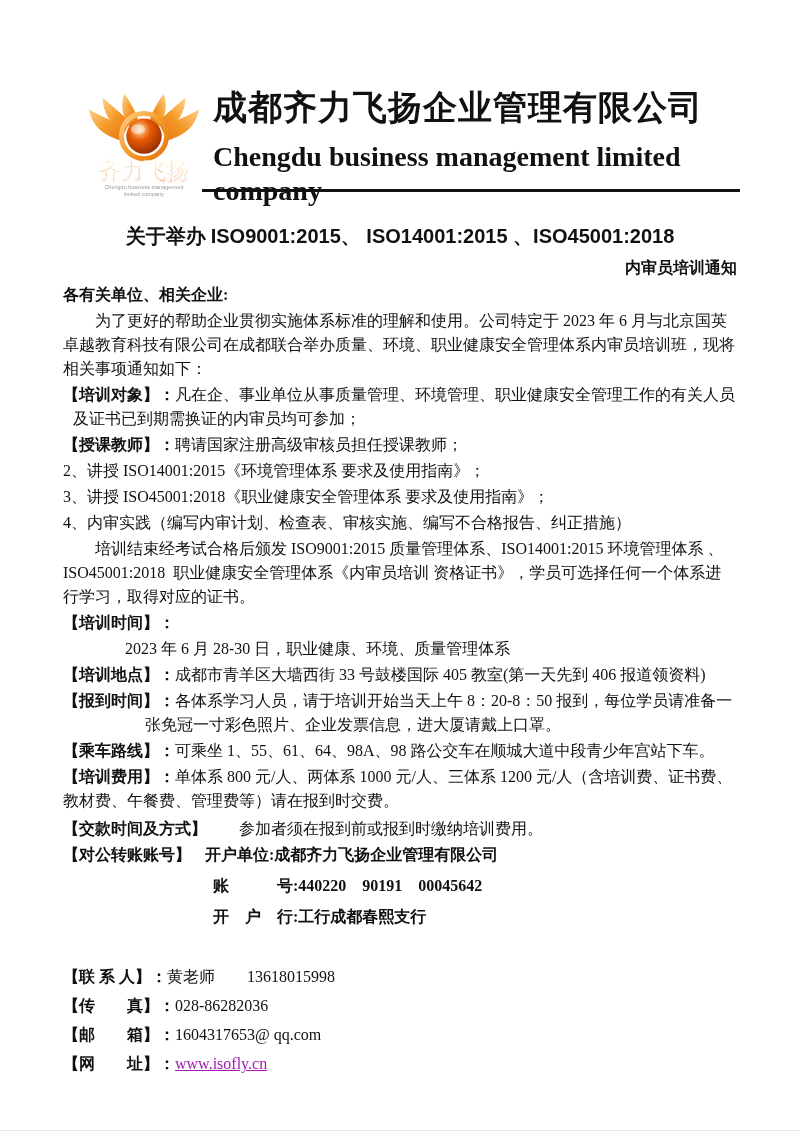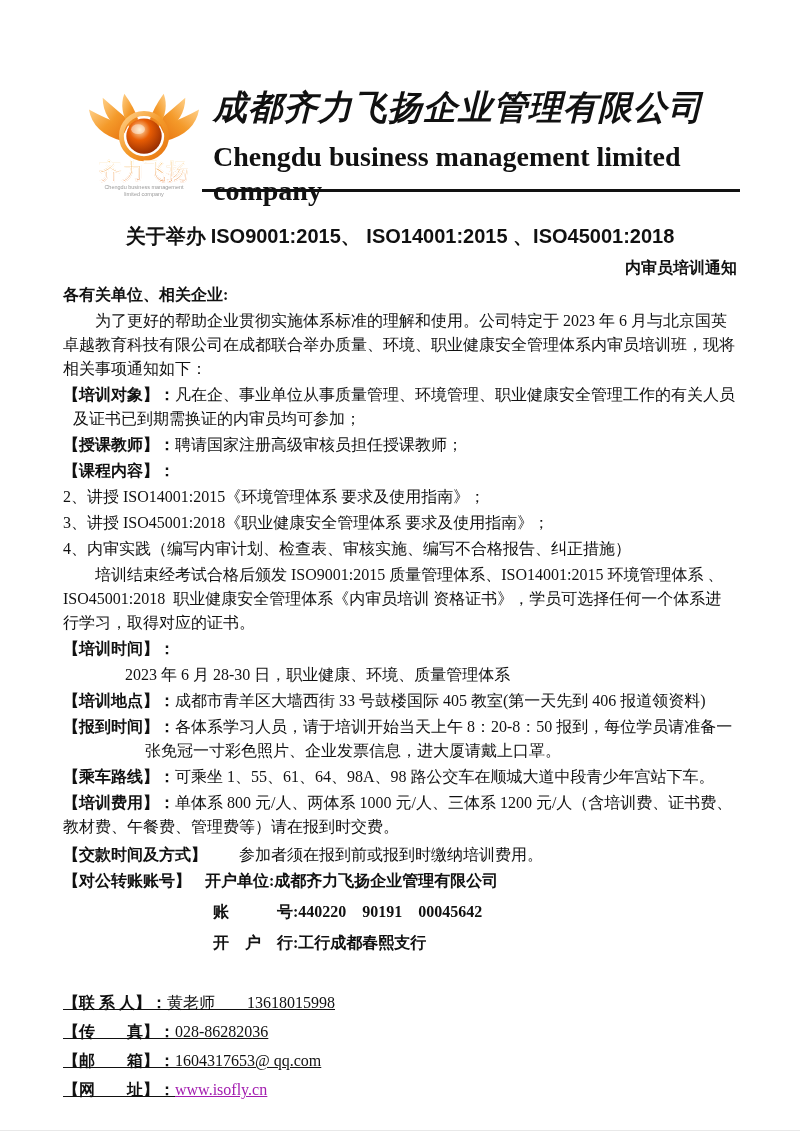--- a/index.html
+++ b/index.html
@@ -8,21 +8,21 @@
     font-family:"Liberation Serif","DejaVu Serif",serif;
     color:#111; border-bottom:1px solid #e8e8e8; box-sizing:border-box;
   }
   .page { position:relative; width:800px; height:1131px; padding:82px 63px 0 63px; box-sizing:border-box; }
   .pre { white-space:pre-wrap; }
 
   
   .header-row { display:flex; align-items:flex-start; }
   .logo-box { width:118px; height:118px; flex:0 0 auto; margin-left:22px; }
   .titles { margin-left:10px; padding-top:4px; }
-  .company-cn { font-size:34px; font-weight:bold; line-height:1.3; letter-spacing:1px; margin:0;font-style:italic; }
+  .company-cn { font-size:34px; font-weight:bold; line-height:1.3; letter-spacing:1px; margin:0; }
   .company-en { font-size:28px; font-weight:bold; line-height:1.2; margin:10px 0 0 0;
                 font-family:Liberation Serif, serif; }
   .header-rule { position:absolute; left:202px; top:189px; width:538px; height:3px; background:#121212; }
 
   
   .iso-title { text-align:center; font-size:20px; font-weight:bold; line-height:26px; margin:16px 0 0 0; }
   .iso-title .iso-part { font-family:"Liberation Sans","DejaVu Sans",sans-serif; letter-spacing:0; }
   .subtitle { text-align:right; font-size:16px; font-weight:bold; line-height:20px; margin:9px 0 0 0; }
   .salutation { font-size:16px; font-weight:bold; line-height:24px; margin:5px 0 0 0; }
 
@@ -35,21 +35,21 @@
   .hang-lg { padding-left:82px; text-indent:-82px; }
   .indent-time { padding-left:62px; }
   .cert { text-indent:2em; }
   .course-item { margin:2px 0 0 0; }
   .pay-row { margin-top:4px !important; }
   .bank-name { font-weight:bold; margin-left:14px; }
   .bank-line { padding-left:150px; font-weight:bold; margin-top:7px !important; }
 
   
   .contacts { margin-top:36px; }
-  .contact-row { line-height:24px; margin-bottom:5px; font-size:16px;text-decoration:underline; }
+  .contact-row { line-height:24px; margin-bottom:5px; font-size:16px; }
   .contact-row .lbl { font-weight:bold; }
   .site-link { color:#a21caf; text-decoration:underline; cursor:pointer; }
 
   
   .logo-zh { font-family:"Liberation Sans","DejaVu Sans",sans-serif; font-weight:bold; }
 </style>
 </head>
 <body>
 
 <div class="page">
@@ -108,21 +108,20 @@
   <div class="subtitle">内审员培训通知</div>
   <div class="salutation">各有关单位、相关企业:</div>
 
   <div class="doc">
     <p class="intro pre">为了更好的帮助企业贯彻实施体系标准的理解和使用。公司特定于 2023 年 6 月与北京国英卓越教育科技有限公司在成都联合举办质量、环境、职业健康安全管理体系内审员培训班，现将相关事项通知如下：</p>
 
     <p class="hang-sm"><span class="lbl pre">【培训对象】：</span><span class="pre">凡在企、事业单位从事质量管理、环境管理、职业健康安全管理工作的有关人员及证书已到期需换证的内审员均可参加；</span></p>
 
     <p><span class="lbl pre">【授课教师】：</span><span class="pre">聘请国家注册高级审核员担任授课教师；</span></p>
 
-    <p><span class="lbl pre">【课程内容】：</span></p>
     <p class="course-item pre">2、讲授 ISO14001:2015《环境管理体系 要求及使用指南》；</p>
     <p class="course-item pre">3、讲授 ISO45001:2018《职业健康安全管理体系 要求及使用指南》；</p>
     <p class="course-item pre">4、内审实践（编写内审计划、检查表、审核实施、编写不合格报告、纠正措施）</p>
 
     <p class="cert pre">培训结束经考试合格后颁发 ISO9001:2015 质量管理体系、ISO14001:2015 环境管理体系 、ISO45001:2018  职业健康安全管理体系《内审员培训 资格证书》，学员可选择任何一个体系进行学习，取得对应的证书。</p>
 
     <p><span class="lbl pre">【培训时间】：</span></p>
     <p class="indent-time pre">2023 年 6 月 28-30 日，职业健康、环境、质量管理体系</p>
 
     <p><span class="lbl pre">【培训地点】：</span><span class="pre">成都市青羊区大墙西街 33 号鼓楼国际 405 教室(第一天先到 406 报道领资料)</span></p>

